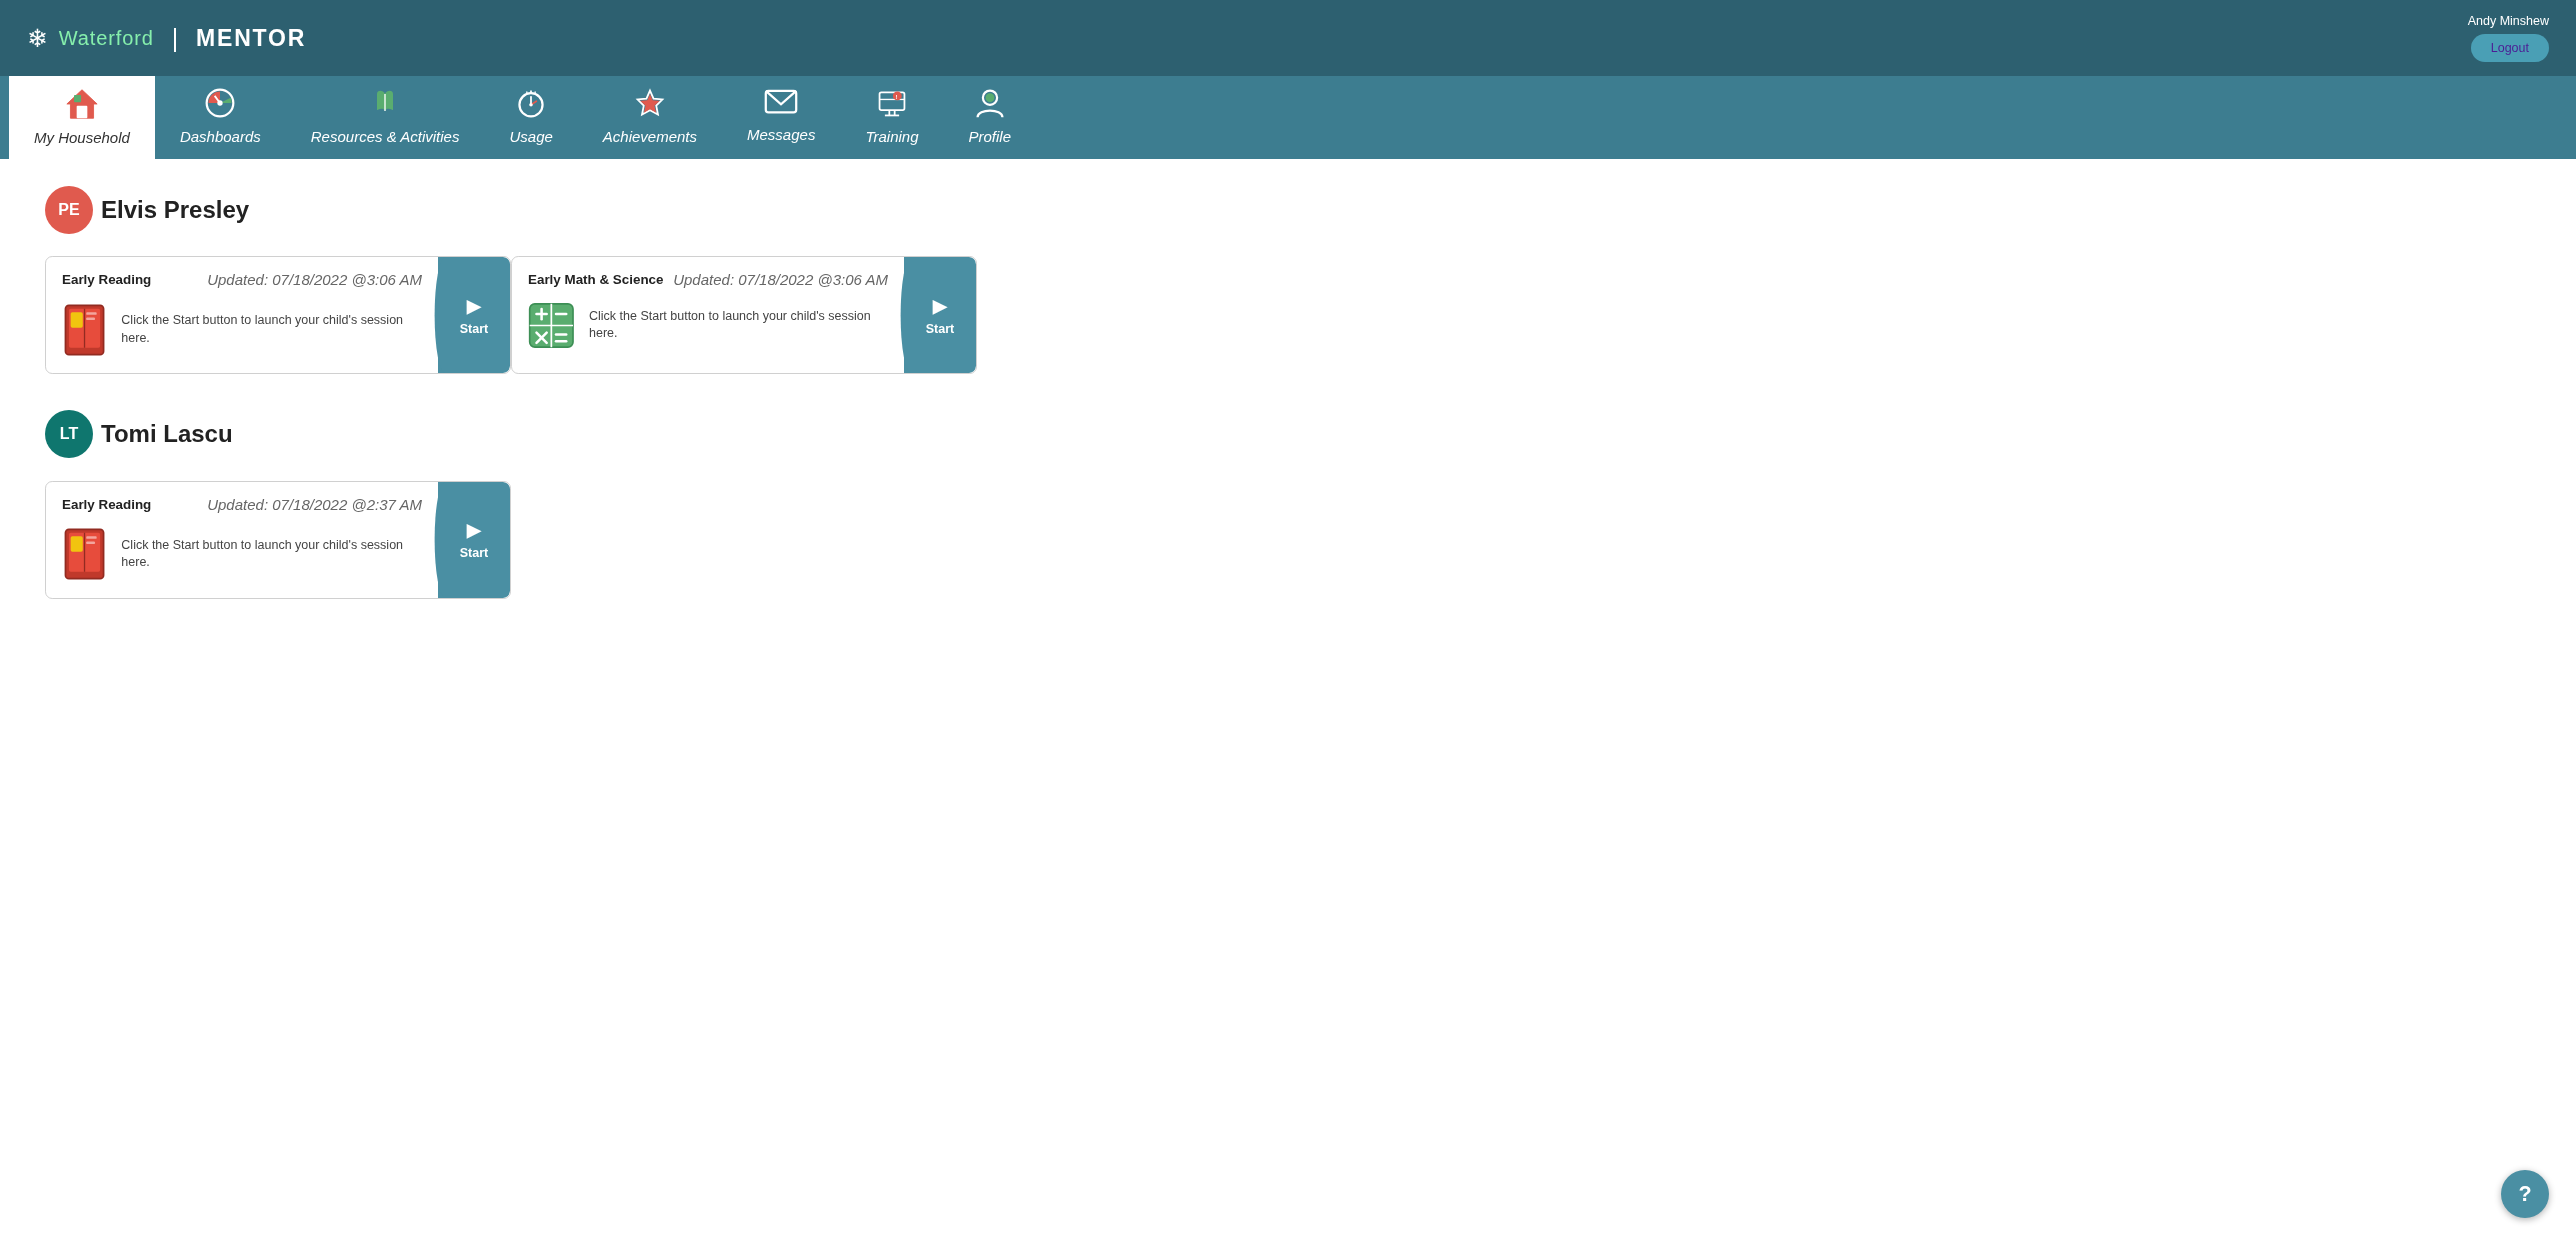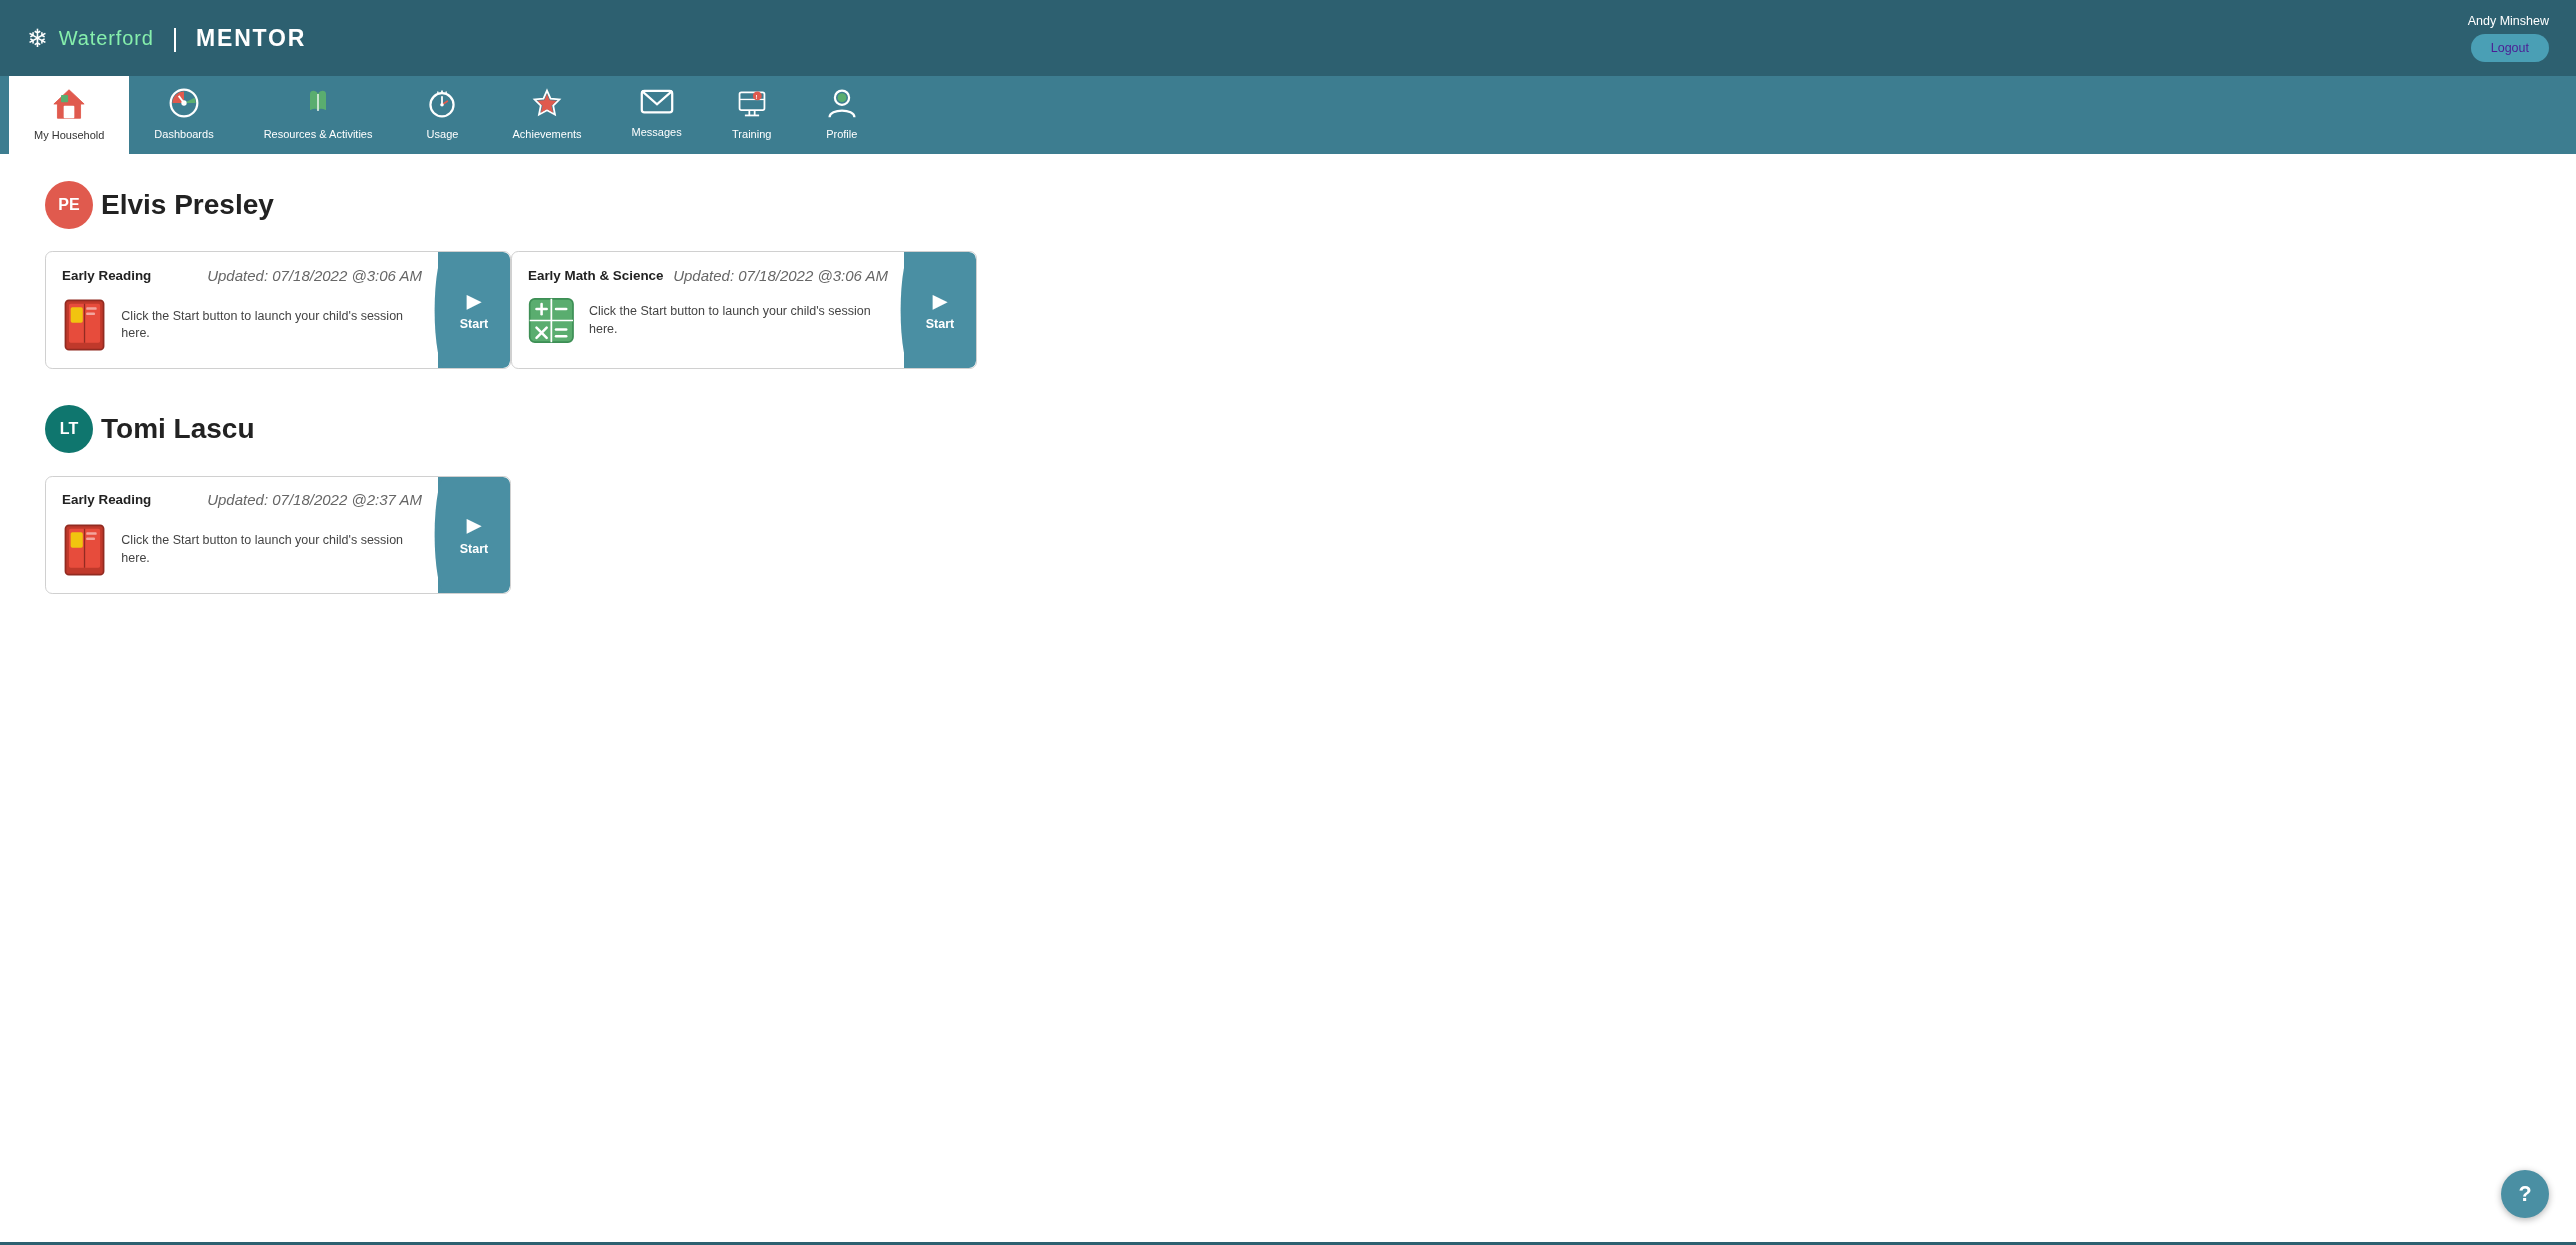--- a/index.html
+++ b/index.html
@@ -84,23 +84,24 @@
     .nav-item.active {
       background-color: white;
       color: #333;
       border-bottom: none;
     }
     .nav-icon {
       font-size: 25px;
       line-height: 1;
     }
     .nav-label {
-      font-size: 11px;
+      font-size: 15px;
       font-weight: 500;
       line-height: 1.2;
+      font-style: italic;
     }
 
     
     .main-content {
       background-color: white;
       margin: 0;
       min-height: calc(100vh - 157px);
       padding: 27px 45px 45px 45px;
     }
 
@@ -121,21 +122,21 @@
       display: flex;
       align-items: center;
       justify-content: center;
       color: white;
       font-size: 16px;
       font-weight: bold;
     }
     .avatar-red { background-color: #e05a4e; }
     .avatar-green { background-color: #0f766e; }
     .student-name {
-      font-size: 28px;
+      font-size: 24px;
       font-weight: 700;
       color: #222;
     }
 
     
     .program-cards {
       display: flex;
       flex-wrap: wrap;
     }
     .program-card {

